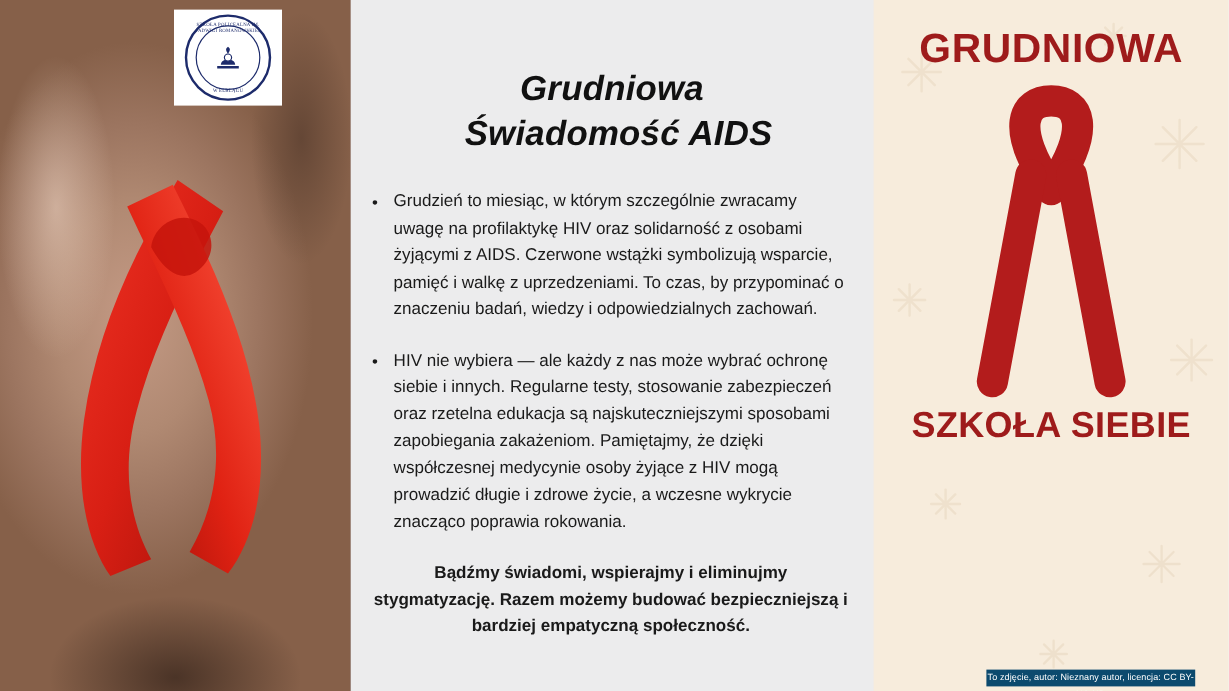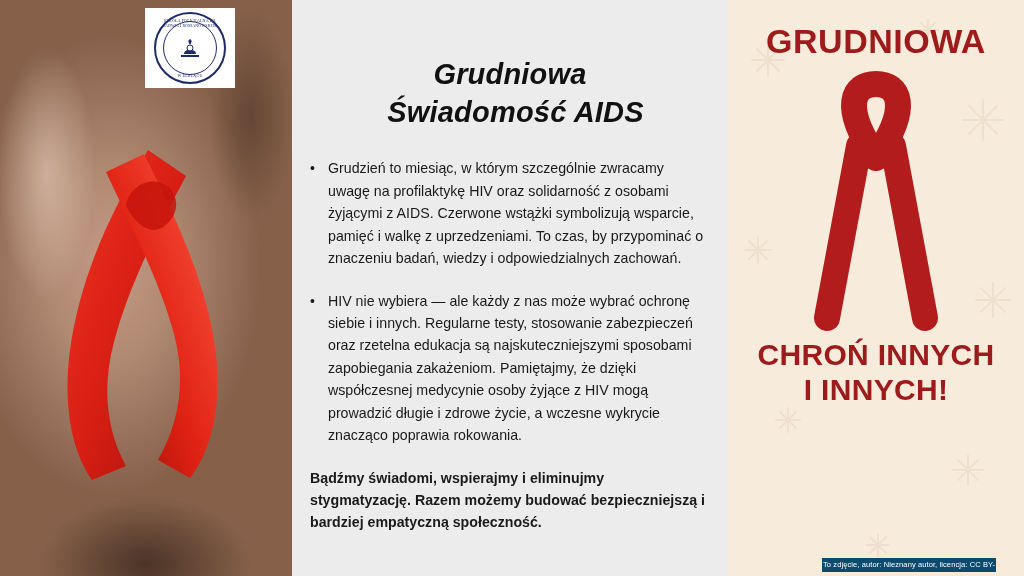--- a/index.html
+++ b/index.html
@@ -147,20 +147,21 @@
     top: 0;
     font-size: 14px;
     line-height: 1.58;
     color: #1a1a1a;
   }
   .para.bold-note {
     font-weight: bold;
     padding-left: 0;
     margin-top: 6px;
     line-height: 1.55;
+    text-align: center;
   }
 
   
   .poster {
     position: absolute;
     left: 728px;
     top: 0;
     width: 296px;
     height: 576px;
     background: #f7ecdc;
@@ -326,20 +327,19 @@
         <svg viewBox="0 0 190 270" width="190" height="270" aria-hidden="true">
           <g fill="none" stroke="#b31c1c" stroke-width="26" stroke-linecap="round">
             <path d="M95 92 C 60 40, 72 18, 95 18 C 118 18, 130 40, 95 92"></path>
             <path d="M78 80 L 46 252"></path>
             <path d="M112 80 L 144 252"></path>
           </g>
         </svg>
       </div>
 
       <div class="poster-cta">
-        <span>CHROŃ INNYCH</span>
-        <span>I INNYCH!</span>
+        <span>SZKOŁA SIEBIE</span>
       </div>
     </div>
   </div>
 
   <div class="credit-bar">To zdjęcie, autor: Nieznany autor, licencja: CC BY-NC-ND</div>
 </div>
 
 </body></html>

